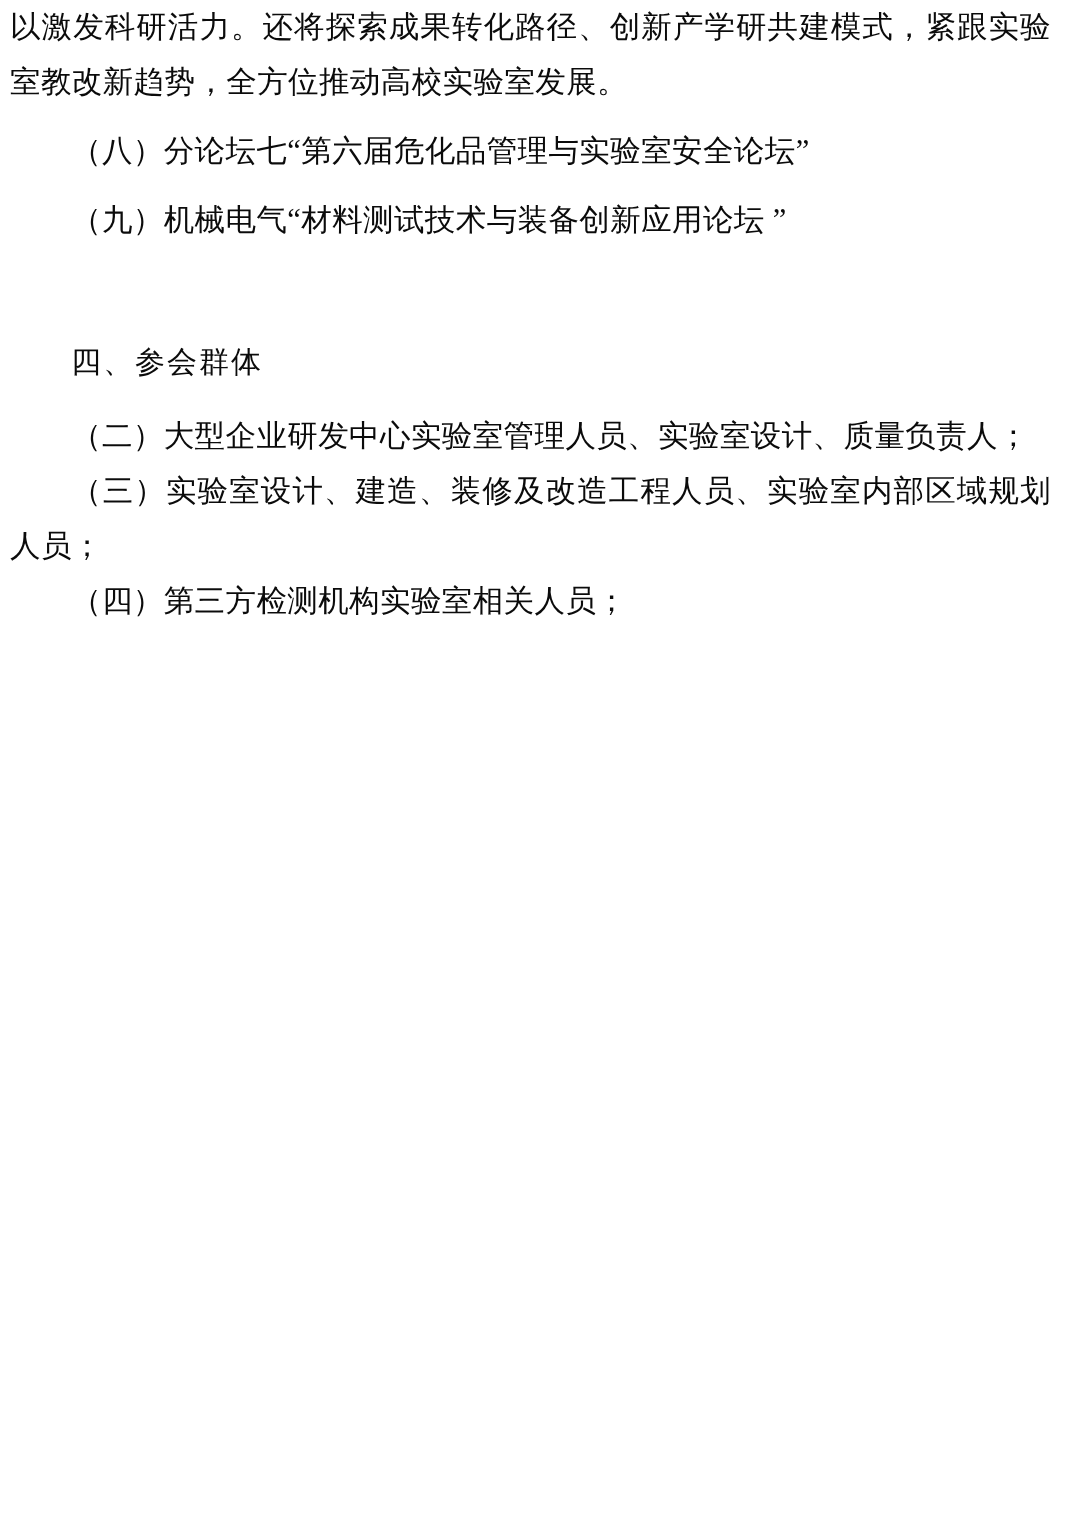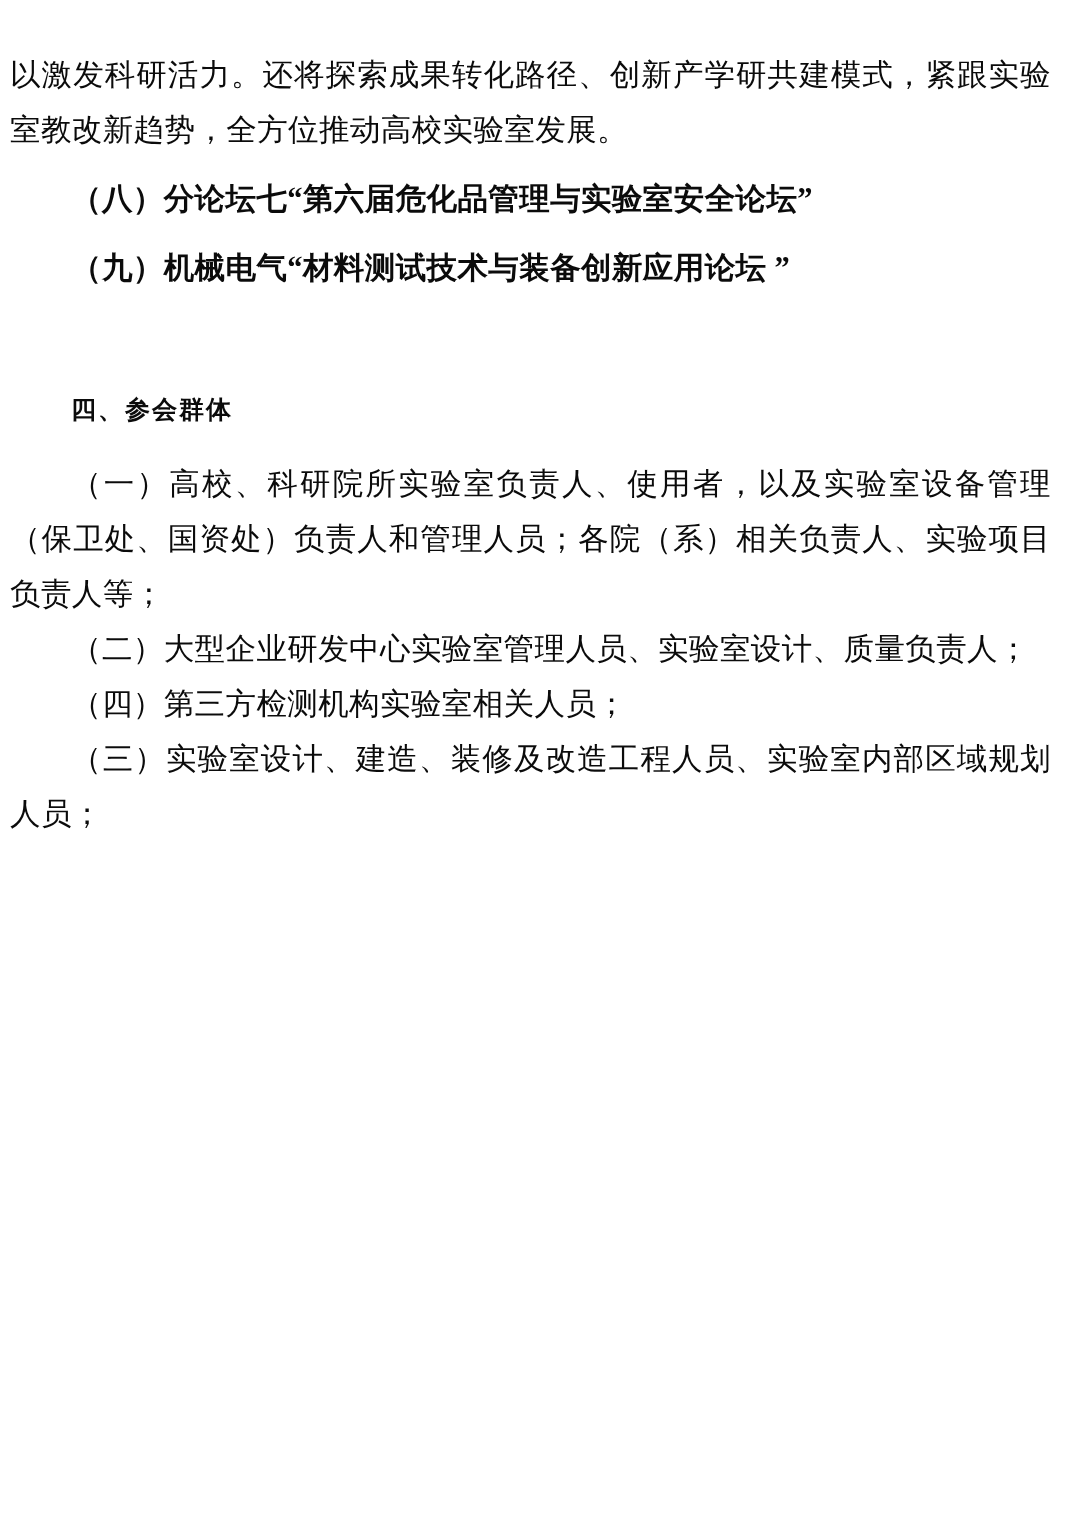--- a/index.html
+++ b/index.html
@@ -12,46 +12,45 @@
     height: 1517px;
     overflow: hidden;
     font-family: "Liberation Serif", "DejaVu Serif", serif;
     color: #0b0b0b;
   }
   #doc {
     box-sizing: border-box;
     width: 1073px;
     height: 1107px;
     padding: 0 22px 0 10px;
-    margin-top: 48px;
   }
   .para {
     font-size: 30.5px;
     line-height: 55px;
     letter-spacing: 0.4px;
     text-align: justify;
     text-justify: inter-ideograph;
     margin: 0;
     text-indent: 0;
   }
   .para.indent {
     text-indent: 61px;
   }
   .heading {
     font-size: 30.5px;
     line-height: 55px;
-    font-weight: bold;
+    font-weight: normal;
     text-indent: 61px;
     margin: 0;
     letter-spacing: 0.4px;
   }
   .section-title {
-    font-size: 25px;
+    font-size: 30px;
     line-height: 55px;
-    font-weight: bold;
+    font-weight: normal;
     text-indent: 61px;
     margin: 0;
     letter-spacing: 2px;
   }
   .gap-small { height: 14px; }
   .gap-large { height: 86px; }
   .gap-mid { height: 20px; }
 </style>
 </head>
 <body>
@@ -69,21 +68,20 @@
 
   <p class="heading">（九）机械电气“材料测试技术与装备创新应用论坛 ”</p>
 
 
   <div class="gap-large"></div>
 
   <p class="section-title">四、参会群体</p>
 
   <div class="gap-mid"></div>
 
-  <p class="para indent">（一）高校、科研院所实验室负责人、使用者，以及实验室设备管理（保卫处、国资处）负责人和管理人员；各院（系）相关负责人、实验项目负责人等；</p>
 
   <p class="para indent">（二）大型企业研发中心实验室管理人员、实验室设计、质量负责人；</p>
 
+  <p class="para indent">（三）实验室设计、建造、装修及改造工程人员、实验室内部区域规划人员；</p>
+
   <p class="para indent">（四）第三方检测机构实验室相关人员；</p>
-
-  <p class="para indent">（三）实验室设计、建造、装修及改造工程人员、实验室内部区域规划人员；</p>
 
 </div>
 
 </body></html>

